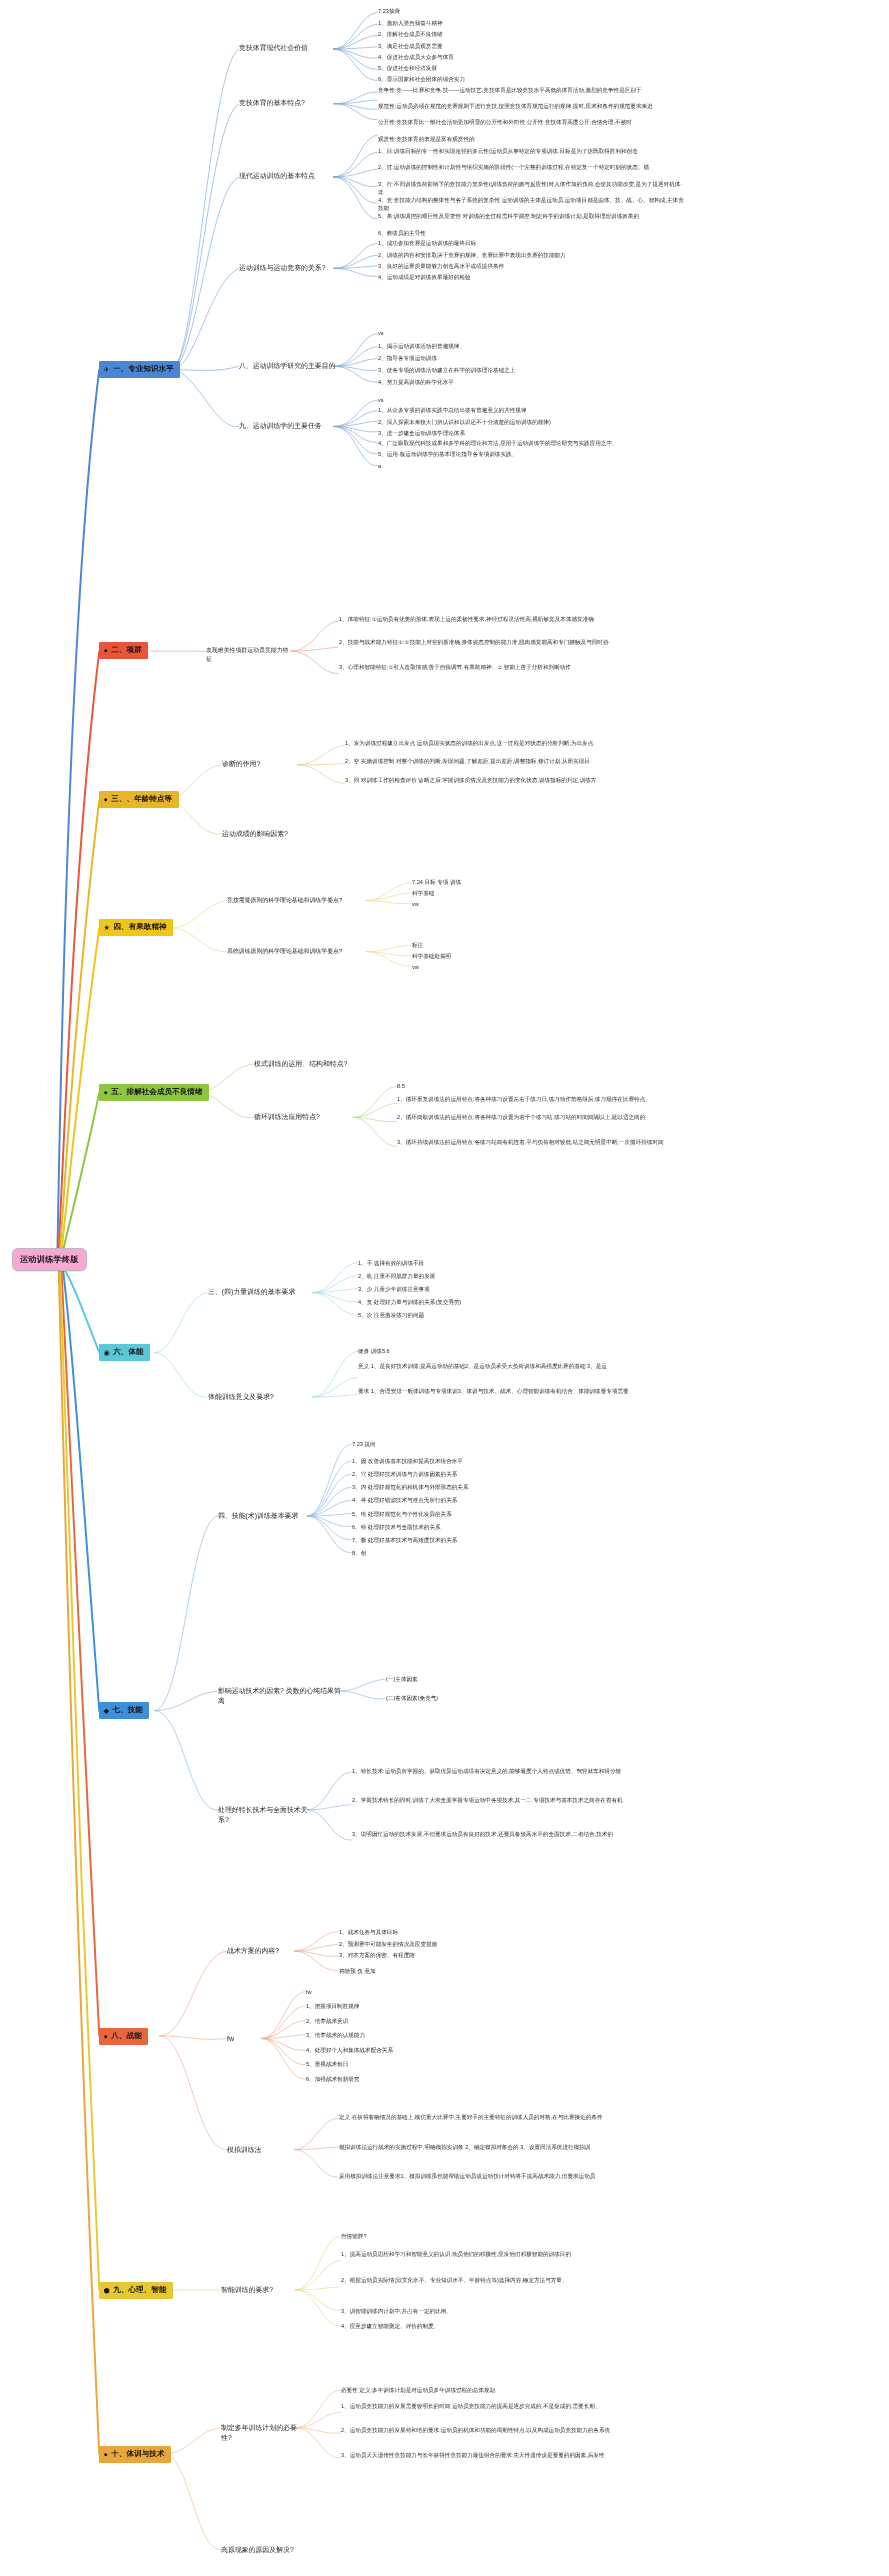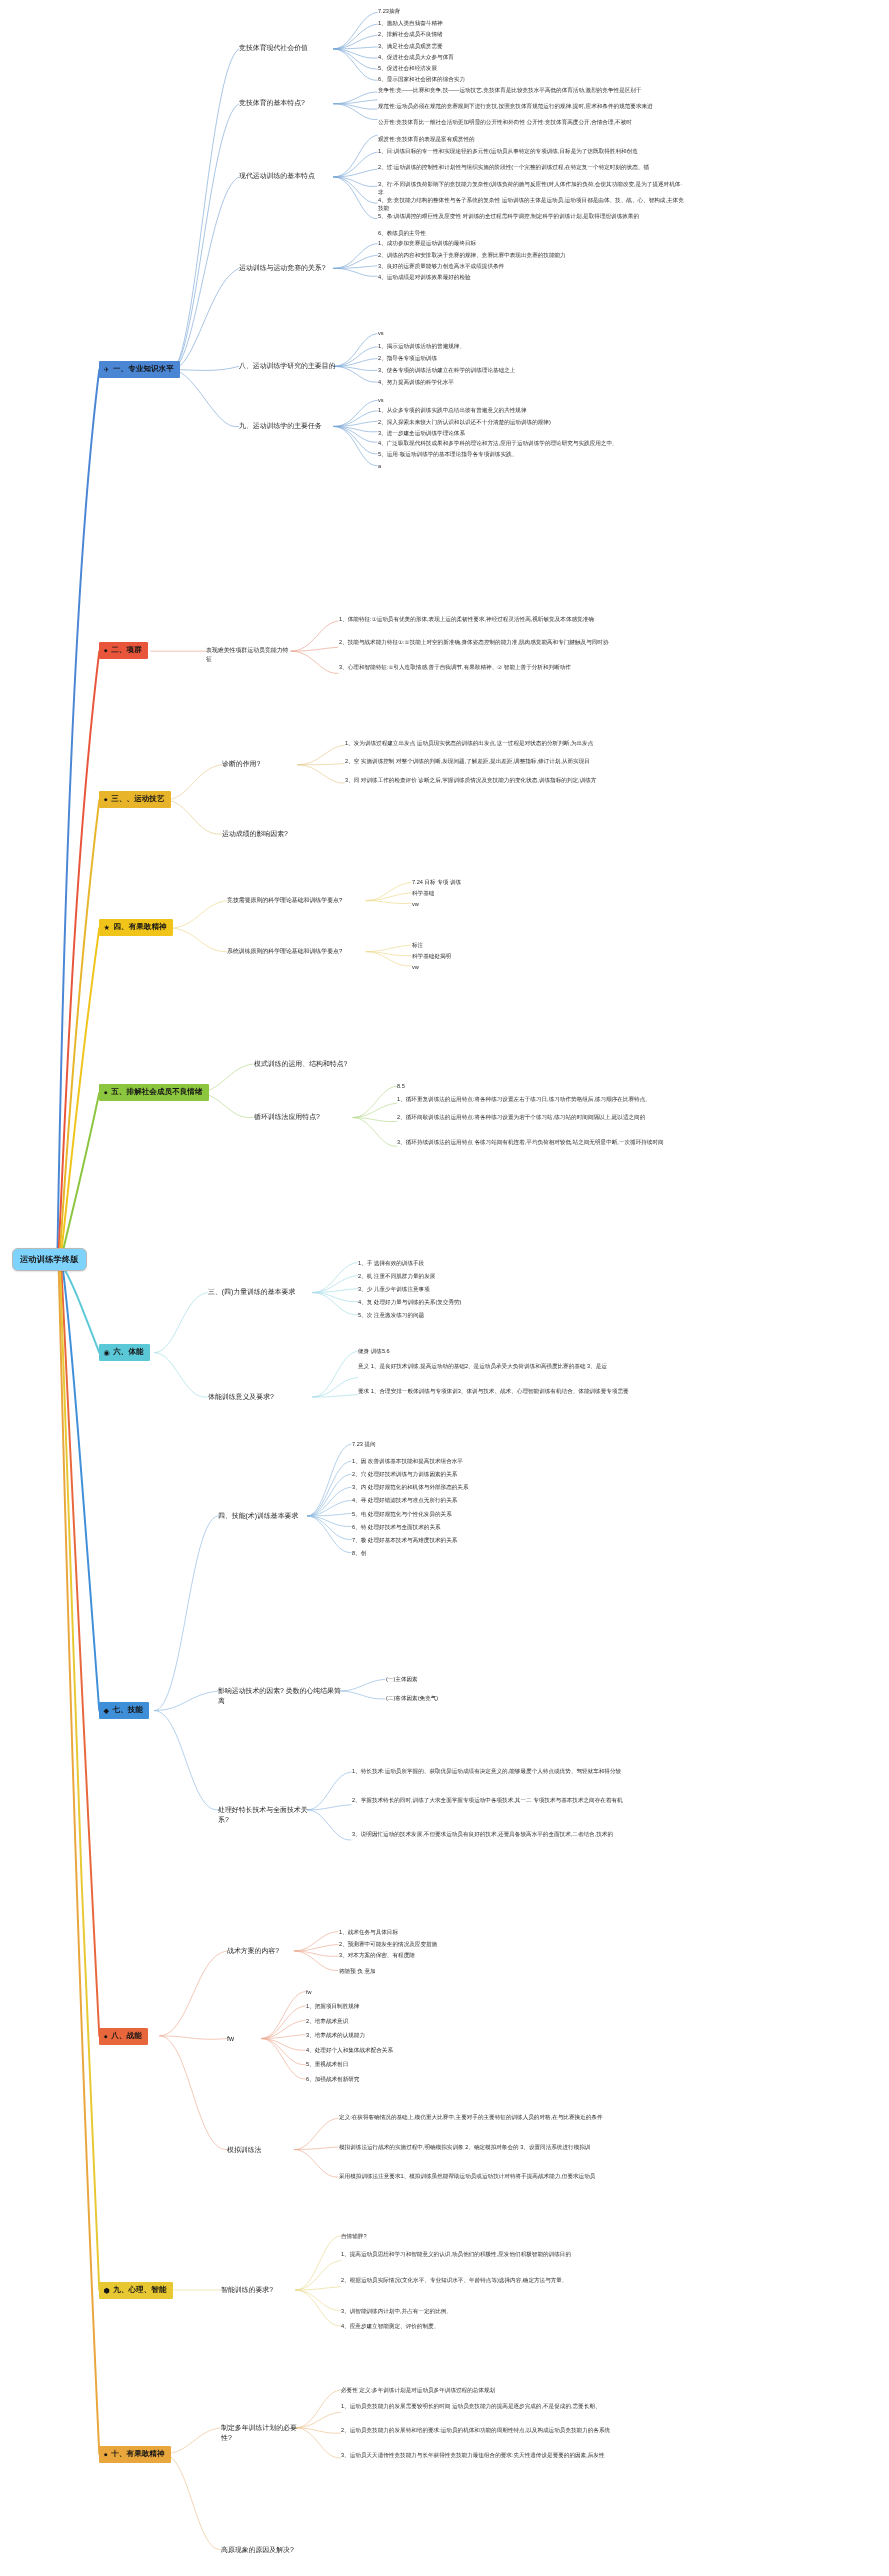--- a/index.html
+++ b/index.html
@@ -22,21 +22,21 @@
     pointer-events: none;
   }
   .node {
     position: absolute;
     white-space: pre-wrap;
     line-height: 1.45;
     color: #222222;
   }
   
   .root {
-    background: #7dd3fc;
+    background: #f9a8d4;
     border: 1px solid #b9b9b9;
     border-radius: 5.9px;
     padding: 4.6px 7.2px;
     font-size: 8.2px;
     font-weight: bold;
     color: #1a1a1a;
     box-shadow: 0 0.7px 1.3px rgba(0,0,0,.10);
     letter-spacing: 0.2px;
   }
   
@@ -297,21 +297,21 @@
     <span class="ico">●</span>
     <span>二、项群</span>
   </div>
   <div class="node l2" style="left:206px; top:646px; width:88px; font-size:5.9px;"><span>表现难美性项群运动员竞能力特征</span></div>
   <div class="node l3" style="left:339px; top:615px; width:307px;">1、体能特征:①运动员有优美的形体,表现上运的柔韧性要求,神经过程灵活性高,视听敏觉及本体感觉准确</div>
   <div class="node l3" style="left:339px; top:638px; width:307px;">2、技能与战术能力特征①:①技能上对空的新准确,身体姿态控制的能力准,肌肉感觉能高和专门腱触及与同时协</div>
   <div class="node l3" style="left:339px; top:663px; width:307px;">3、心理和智能特征:①引人造取情感,善于自我调节,有果敢精神。② 智能上善于分析和判断动作</div>
 
   <div class="node l1" style="left:99px; top:791px; background:#e8b52a;">
     <span class="ico">●</span>
-    <span>三、、运动技艺</span>
+    <span>三、、年龄特点等</span>
   </div>
   <div class="node l2" style="left:222px; top:759px; width:78px;"><span>诊断的作用?</span></div>
   <div class="node l3" style="left:345px; top:739px; width:274px;">1、发为训练过程建立出发点 运动员现实状态的训练的出发点,这一过程是对状态的分析判断,为出发点</div>
   <div class="node l3" style="left:345px; top:757px; width:274px;">2、空 实施训练控制 对整个训练的判断,发现问题,了解差距,提出差距,调整指标,修订计划,从而实现目</div>
   <div class="node l3" style="left:345px; top:776px; width:274px;">3、同 对训练工作的检查评价 诊断之后,掌握训练质情况及竞技能力的变化状态,训练指标的判定,训练方</div>
   <div class="node l2" style="left:222px; top:829px; width:105px;"><span>运动成绩的影响因素?</span></div>
 
   <div class="node l1" style="left:99px; top:919px; background:#f0c419;">
     <span class="ico">★</span>
     <span>四、有果敢精神</span>
@@ -405,21 +405,21 @@
   </div>
   <div class="node l2" style="left:221px; top:2285px; width:72px;"><span>智能训练的要求?</span></div>
   <div class="node l3" style="left:341px; top:2232px; width:274px;">自情辅胖?</div>
   <div class="node l3" style="left:341px; top:2250px; width:274px;">1、提高运动员思想和学习和智能意义的认识,动员他们的积极性,应发他们积极智能的训练目的</div>
   <div class="node l3" style="left:341px; top:2276px; width:274px;">2、根据运动员实际情况(文化水平、专业知识水平、年龄特点等)选择内容,确定方法与方量。</div>
   <div class="node l3" style="left:341px; top:2307px; width:274px;">3、训智能训练内计划中,并占有一定的比例。</div>
   <div class="node l3" style="left:341px; top:2322px; width:274px;">4、应意步建立智能测定、评价的制度。</div>
 
   <div class="node l1" style="left:99px; top:2446px; background:#e8a63c;">
     <span class="ico">●</span>
-    <span>十、有果敢精神</span>
+    <span>十、体训与技术</span>
   </div>
   <div class="node l2" style="left:221px; top:2423px; width:85px;"><span>制定多年训练计划的必要性?</span></div>
   <div class="node l3" style="left:341px; top:2386px; width:307px;">必要性 定义:多年训练计划是对运动员多年训练过程的总体规划</div>
   <div class="node l3" style="left:341px; top:2402px; width:307px;">1、运动员竞技能力的发展需要较明长的时间 运动员竞技能力的提高是逐步完成的,不是促成的,需要长期、</div>
   <div class="node l3" style="left:341px; top:2426px; width:307px;">2、运动员竞技能力的发展特和培的要求:运动员的机体和功能的周期性特点,以及构成运动员竞技能力的各系统</div>
   <div class="node l3" style="left:341px; top:2451px; width:307px;">3、运动员天天遗传性竞技能力与长年获得性竞技能力最佳组合的要求:先天性遗传设是要要的的因素,后发性</div>
   <div class="node l2" style="left:221px; top:2545px; width:98px;"><span>高原现象的原因及解决?</span></div>
 
 </div>
 

